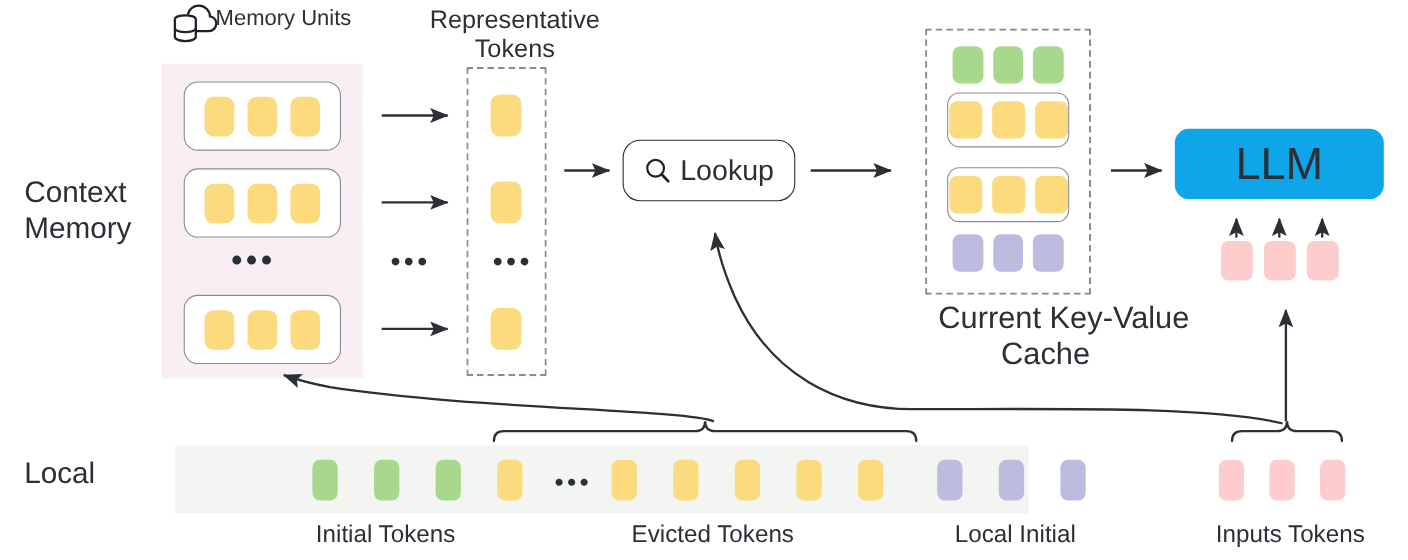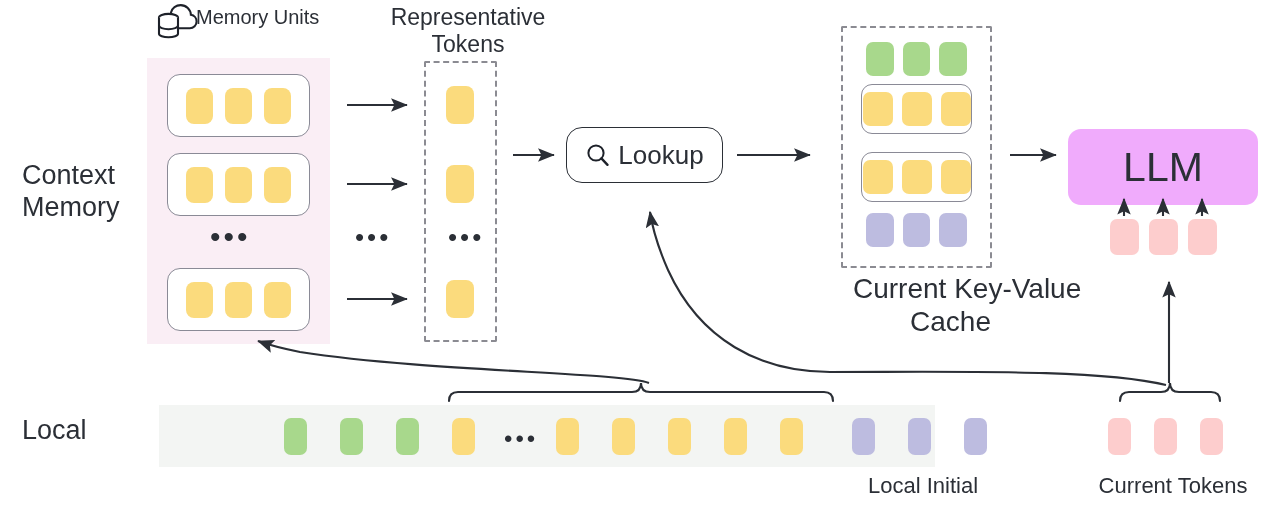--- a/index.html
+++ b/index.html
@@ -52,22 +52,22 @@
           box-sizing:border-box;}
   .kv-row.bordered{border:1.3px solid #8a8a96;border-radius:11px;background:#fff;}
   .kv-chip{width:30px;height:34px;border-radius:7px;}
   #kv-row-1{left:866px;top:41px;width:101px;height:36px;}
   #kv-row-2{left:861px;top:84px;width:111px;height:50px;}
   #kv-row-3{left:861px;top:152px;width:111px;height:50px;}
   #kv-row-4{left:866px;top:212px;width:101px;height:36px;}
   #label-kvcache{left:853px;top:272px;width:195px;font-size:28px;text-align:center;}
 
   
-  #box-llm{left:1068px;top:117px;width:190px;height:76px;background:#f0abfc;border-radius:13px;
-           display:flex;align-items:center;justify-content:center;margin-top:12px;}
+  #box-llm{left:1068px;top:117px;width:190px;height:64px;background:#0ea5e9;border-radius:13px;
+           display:flex;align-items:center;justify-content:center;}
   #label-llm{font-size:41px;color:#2b2f36;}
   .llm-chip{width:29px;height:36px;border-radius:7px;top:219px;}
   #llm-chip-1{left:1110px;}
   #llm-chip-2{left:1149px;}
   #llm-chip-3{left:1188px;}
 
   
   #strip-inputs{left:159px;top:405px;width:776px;height:62px;background:#f3f5f3;}
   #label-past-kv{left:171px;top:415px;font-size:22px;line-height:1.2;}
   .in-chip{width:23px;height:37px;border-radius:7px;top:418px;}
@@ -182,22 +182,24 @@
   <span class="abs chip in-chip" style="left:724px;background:#fbdb7d"></span>
   <span class="abs chip in-chip" style="left:780px;background:#fbdb7d"></span>
   <span class="abs chip in-chip" style="left:852px;background:#bdbce0"></span>
   <span class="abs chip in-chip" style="left:908px;background:#bdbce0"></span>
   <span class="abs chip in-chip" style="left:964px;background:#bdbce0"></span>
 
   <span class="abs chip in-chip" style="left:1108px;background:#fdcdcd"></span>
   <span class="abs chip in-chip" style="left:1154px;background:#fdcdcd"></span>
   <span class="abs chip in-chip" style="left:1200px;background:#fdcdcd"></span>
 
+  <div class="group-label" id="label-initial-tokens">Initial Tokens</div>
+  <div class="group-label" id="label-evicted-tokens">Evicted Tokens</div>
   <div class="group-label" id="label-local-tokens">Local Initial</div>
-  <div class="group-label" id="label-current-tokens">Current Tokens</div>
+  <div class="group-label" id="label-current-tokens">Inputs Tokens</div>
 
   <svg class="overlay">
     <defs>
       <marker id="arw" markerWidth="9" markerHeight="9" refX="7.6" refY="3.2" orient="auto" markerUnits="strokeWidth">
         <path d="M0,0 L8,3.2 L0,6.4 L1.6,3.2 z" fill="#2b2f36"></path>
       </marker>
       <marker id="arw2" markerWidth="9" markerHeight="9" refX="7.4" refY="3.2" orient="auto" markerUnits="strokeWidth">
         <path d="M0,0 L8,3.2 L0,6.4 L1.6,3.2 z" fill="#2b2f36"></path>
       </marker>
     </defs>

